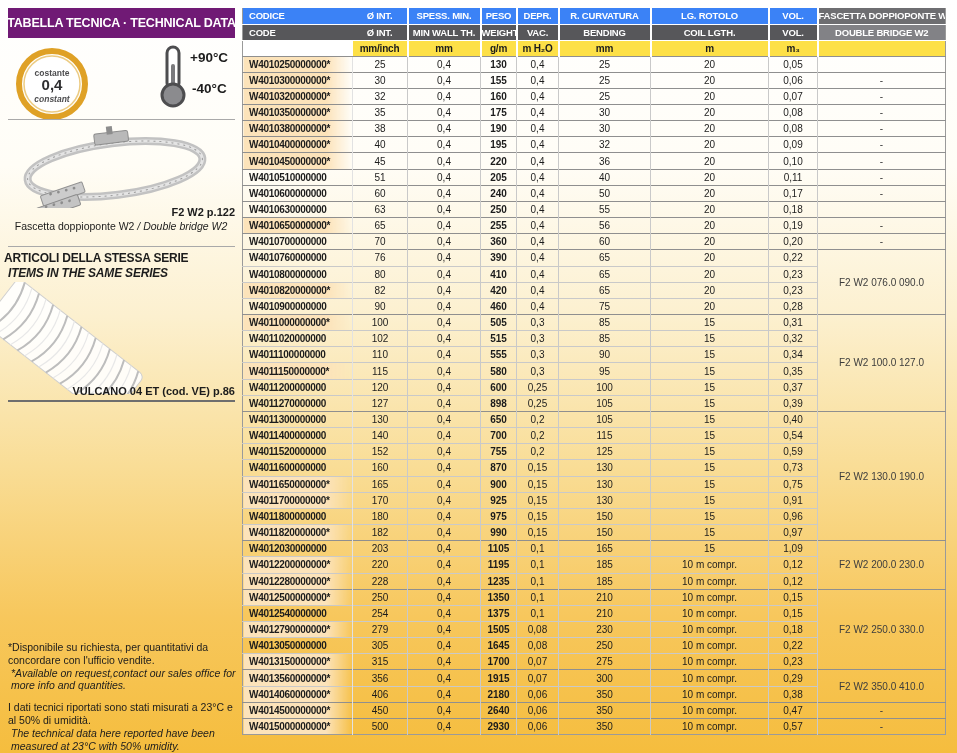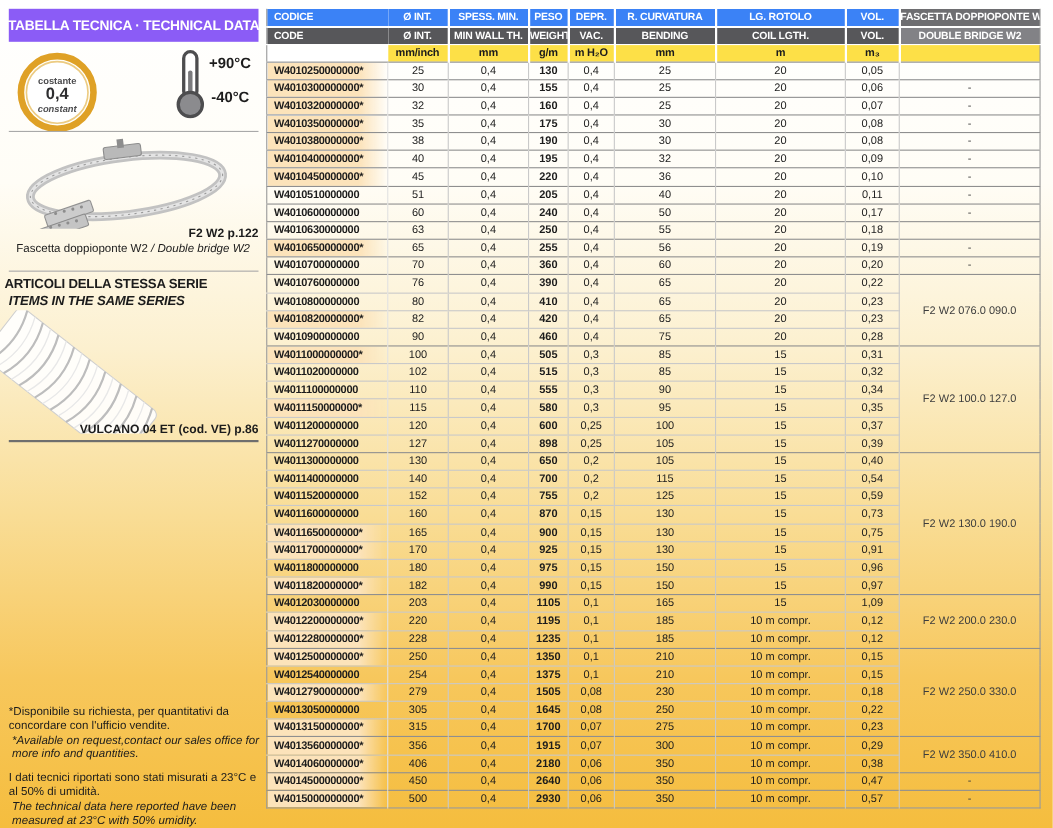--- a/index.html
+++ b/index.html
@@ -3,21 +3,21 @@
 <meta charset="utf-8">
 <style>
   html,body{margin:0;padding:0}
   body{
     width:957px;height:753px;position:relative;overflow:hidden;
     font-family:"Liberation Sans",sans-serif;color:#1c1c1c;
     background:linear-gradient(180deg,#ffffff 0%,#fffdf6 22%,#fcf0cf 42%,#f9dd96 62%,#f7c75c 82%,#f5bd3e 100%);
   }
   
   .sidebar{position:absolute;left:0;top:0;width:242px;height:753px}
-  .titlebar{position:absolute;left:8px;top:8px;width:227px;height:30px;background:#8b5cf6;color:#fff;
+  .titlebar{position:absolute;left:8px;top:8px;width:227px;height:30px;background:#701a75;color:#fff;
     display:flex;align-items:center;justify-content:center;font-weight:bold;font-size:12.5px;letter-spacing:-0.2px;white-space:nowrap}
   .badge{position:absolute;left:14px;top:46px}
   .thermo{position:absolute;left:158px;top:44px}
   .temp-high{position:absolute;left:190px;top:50px;font-weight:bold;font-size:13.5px}
   .temp-low{position:absolute;left:192px;top:81px;font-weight:bold;font-size:13.5px}
   .rule{position:absolute;left:8px;width:227px;height:1px;background:#a9a9a9}
   .rule1{top:119px}.rule2{top:246px}
   .rule3{top:400px;height:2px;background:#6e6e6e}
   .clamp-img{position:absolute;left:10px;top:124px}
   .clamp-ref{position:absolute;left:8px;top:206px;width:227px;text-align:right;font-weight:bold;font-size:11px}

